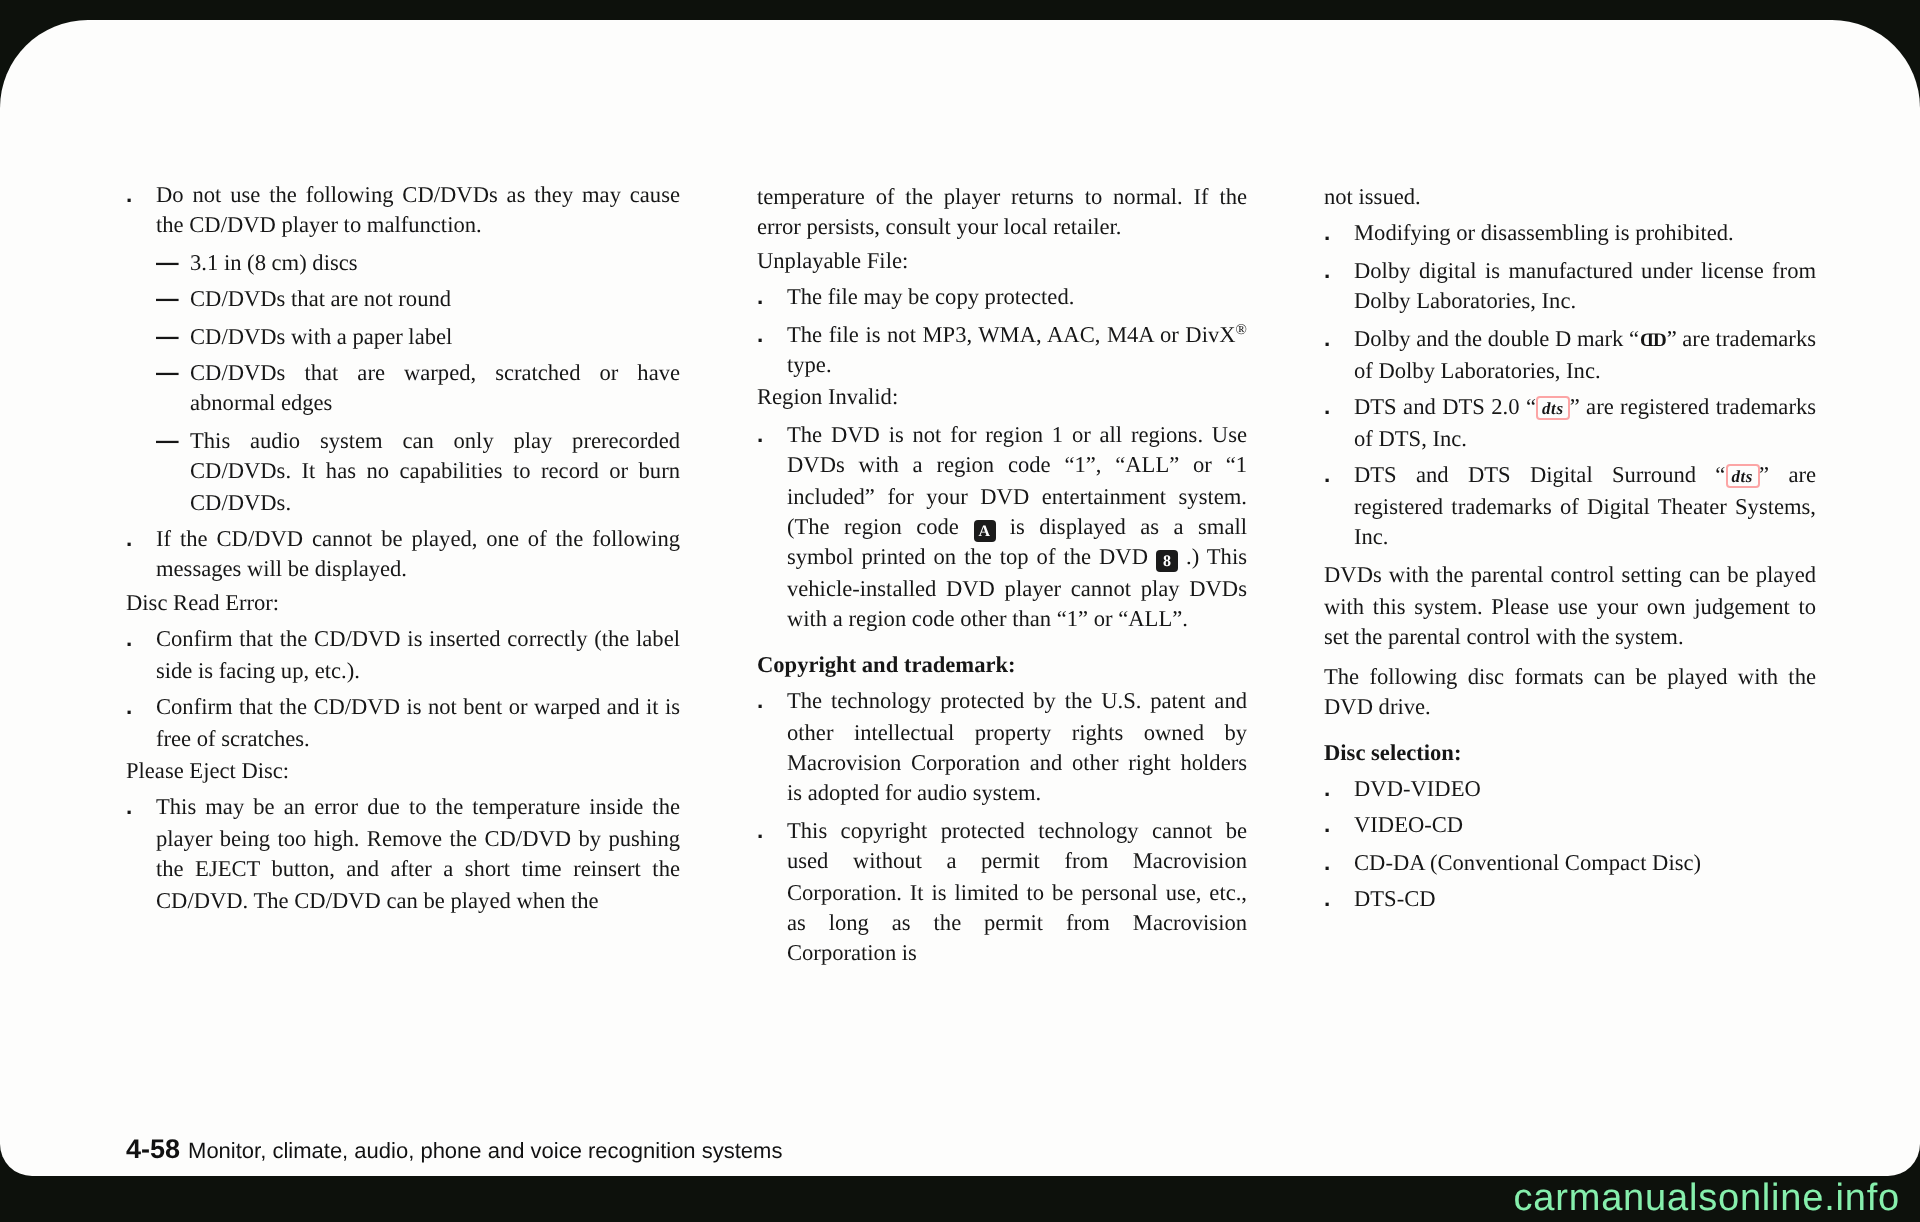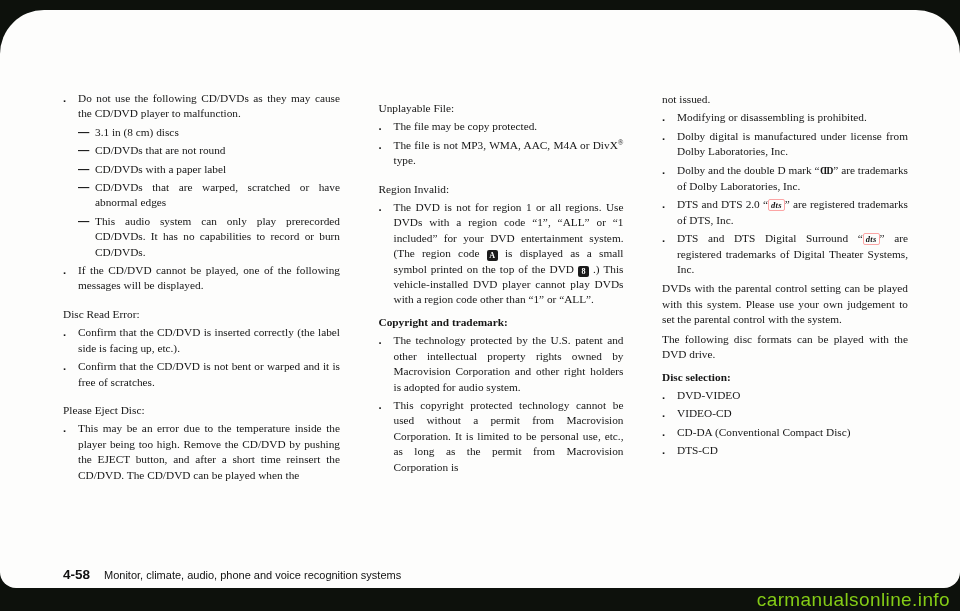--- a/index.html
+++ b/index.html
@@ -20,48 +20,48 @@
   .col { color:#161616; font-size:11.3px; line-height:15.4px; }
   .col:nth-child(1){ width:277px; }
   .col:nth-child(2){ width:245px; }
   .col:nth-child(3){ width:246px; }
 
   .block { position:relative; margin-top:3px; }
   .block .btext { display:block; text-align:justify;font-family:Liberation Serif, serif; }
   .block.bullet { padding-left:15px; }
   .block.dash { margin-left:15px; padding-left:17px; }
   .block .marker { position:absolute; left:0; top:0; font-weight:700; }
-  .block.heading { margin-top:13px; }
+  .block.heading { margin-top:1px; }
   .block.heading-bold { margin-top:7px; font-weight:700; }
   .block.para { margin-top:4px; }
 
   sup.reg { font-size:7.5px; line-height:0; vertical-align:4px; }
 
   .badge {
     display:inline-block; min-width:11px; height:11px; padding:0 1px;
     background:#1b1b1b; color:#fff; border-radius:2px;
     font-size:8px; font-weight:700; line-height:11px; text-align:center;
     vertical-align:-1px;
   }
 
   .logo { display:inline-block; color:#151515; font-weight:700; white-space:nowrap; }
   .logo.dolby { font-size:9.5px; letter-spacing:0; }
   .logo.dolby .flip { display:inline-block; transform:scaleX(-1); }
   .logo.dts { font-size:8.5px; font-style:italic; letter-spacing:.3px; border:1px solid #fca5a5; padding:0 2px; border-radius:2px; line-height:10px; vertical-align:0; }
 
   .footer {
     position:absolute; left:63px; bottom:6px;
-    display:flex; align-items:baseline; gap:14px; color:#111;
+    display:flex; align-items:baseline; gap:4px; color:#111;
   }
   .footer .num { font-weight:700; font-size:13.5px; }
   .footer .title { font-size:11px; }
 
   .watermark {
     position:absolute; right:10px; bottom:0px;
-    font-size:19px; color:#84cc16; letter-spacing:.4px;
+    font-size:19px; color:#86efac; letter-spacing:.4px;
   }
 </style>
 </head>
 <body>
 
 <div class="screen">
   <div class="page">
 
     <div class="content">
         <div class="col">
@@ -106,20 +106,23 @@
           </div>
           <div class="block heading">
             <span class="btext">Please Eject Disc:</span>
           </div>
           <div class="block bullet">
             <span class="marker">.</span>
             <span class="btext">This may be an error due to the temperature inside the player being too high. Remove the CD/DVD by pushing the EJECT button, and after a short time reinsert the CD/DVD. The CD/DVD can be played when the</span>
           </div>
         </div>
         <div class="col">
+          <div class="block para">
+            <span class="btext">temperature of the player returns to normal. If the error persists, consult your local retailer.</span>
+          </div>
           <div class="block heading">
             <span class="btext">Unplayable File:</span>
           </div>
           <div class="block bullet">
             <span class="marker">.</span>
             <span class="btext">The file may be copy protected.</span>
           </div>
           <div class="block bullet">
             <span class="marker">.</span>
             <span class="btext">The file is not MP3, WMA, AAC, M4A or DivX<sup class="reg">®</sup> type.</span>

